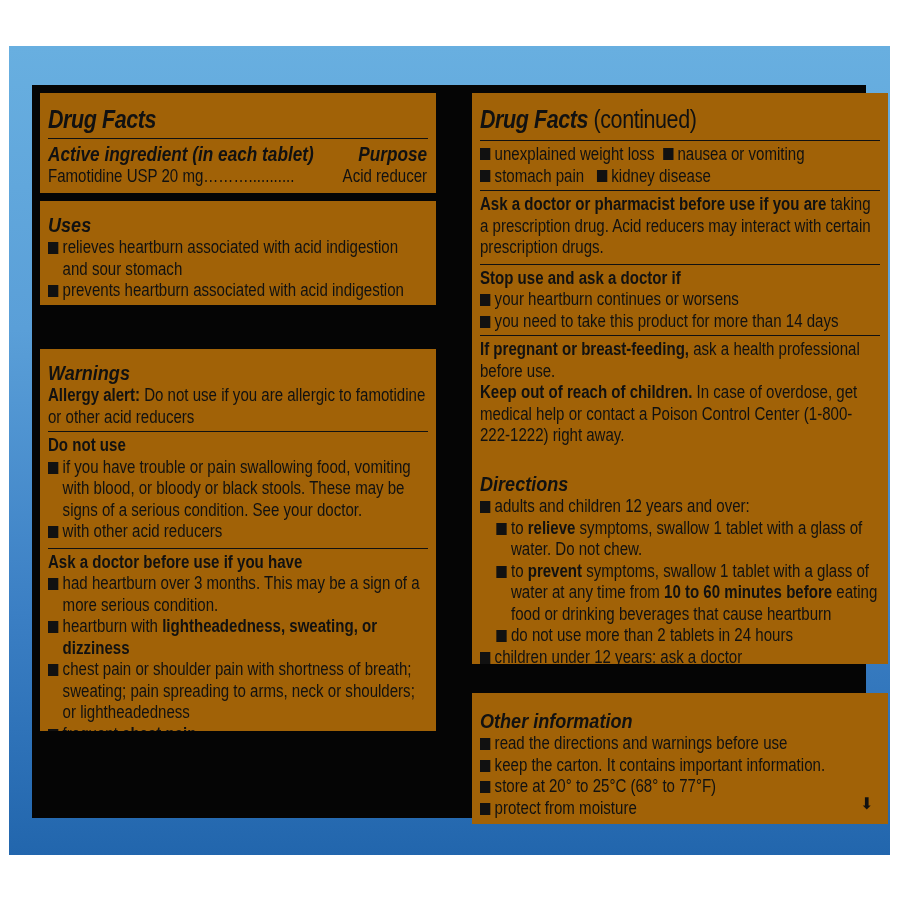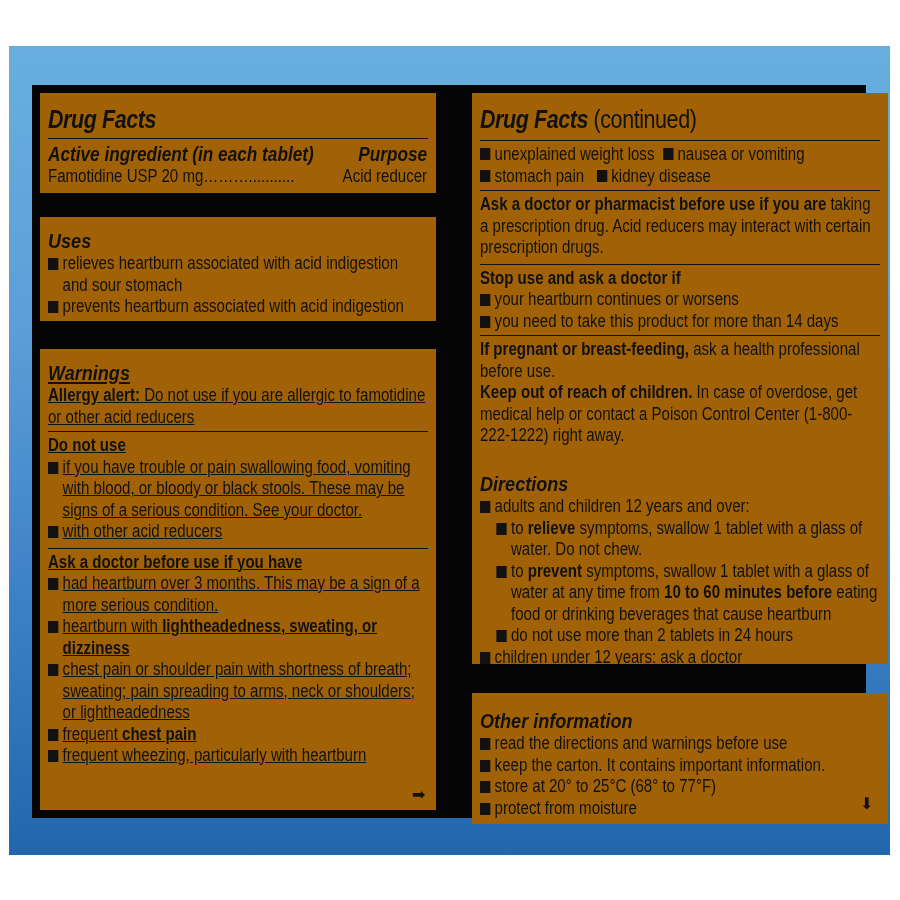--- a/index.html
+++ b/index.html
@@ -40,29 +40,29 @@
     <div class="row" style="font-weight:bold;font-style:italic;font-size:20px;line-height:24px;transform:scaleX(0.86);transform-origin:left;width:116%;">
       <span>Active ingredient (in each tablet)</span>
       <span>Purpose</span>
     </div>
     <div class="txt row">
       <span><span>Famotidine USP 20 mg</span><span>………...........</span></span>
       <span>Acid reducer</span>
     </div>
   </div>
 
-  <div class="panel col-left" style="top:132px;height:104px;">
+  <div class="panel col-left" style="top:116px;height:104px;">
     <div class="hdr" style="margin-top:4px;">Uses</div>
     <div class="txt">
       <div class="item"><span class="sq"></span><span>relieves heartburn associated with acid indigestion and sour stomach</span></div>
       <div class="item"><span class="sq"></span><span>prevents heartburn associated with acid indigestion and sour stomach brought on by eating or drinking certain food and beverages</span></div>
     </div>
   </div>
 
-  <div class="panel col-left" style="top:264px;height:461px;text-decoration:underline;">
+  <div class="panel col-left" style="top:264px;height:382px;">
     <div class="hdr" style="margin-top:4px;">Warnings</div>
     <div class="txt"><span class="b">Allergy alert:</span><span> Do not use if you are allergic to famotidine or other acid reducers</span></div>
     <div class="rule"></div>
     <div class="txt b">Do not use</div>
     <div class="txt">
       <div class="item"><span class="sq"></span><span>if you have trouble or pain swallowing food, vomiting with blood, or bloody or black stools. These may be signs of a serious condition. See your doctor.</span></div>
       <div class="item"><span class="sq"></span><span>with other acid reducers</span></div>
     </div>
     <div class="rule" style="margin-top:5px;"></div>
     <div class="txt b">Ask a doctor before use if you have</div>

